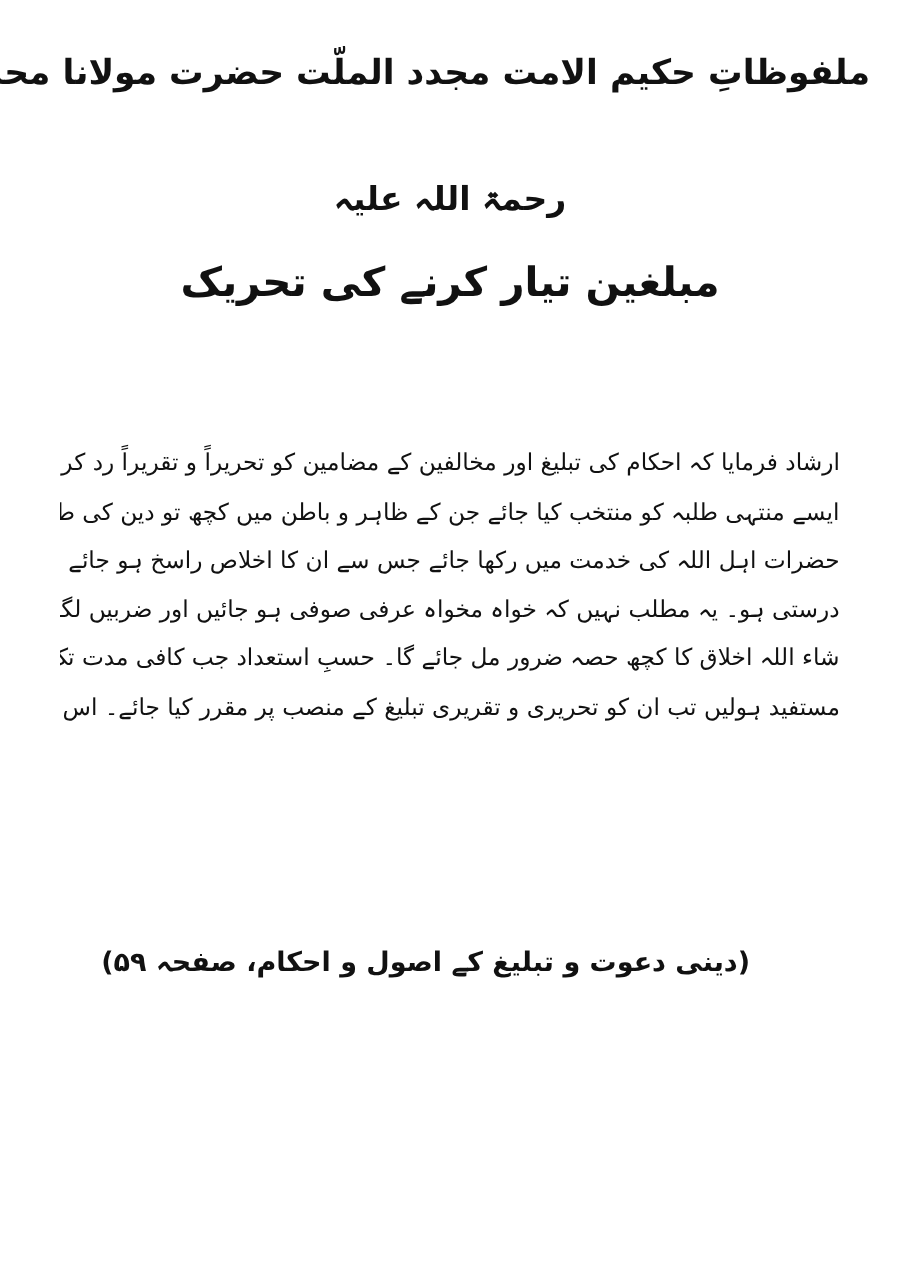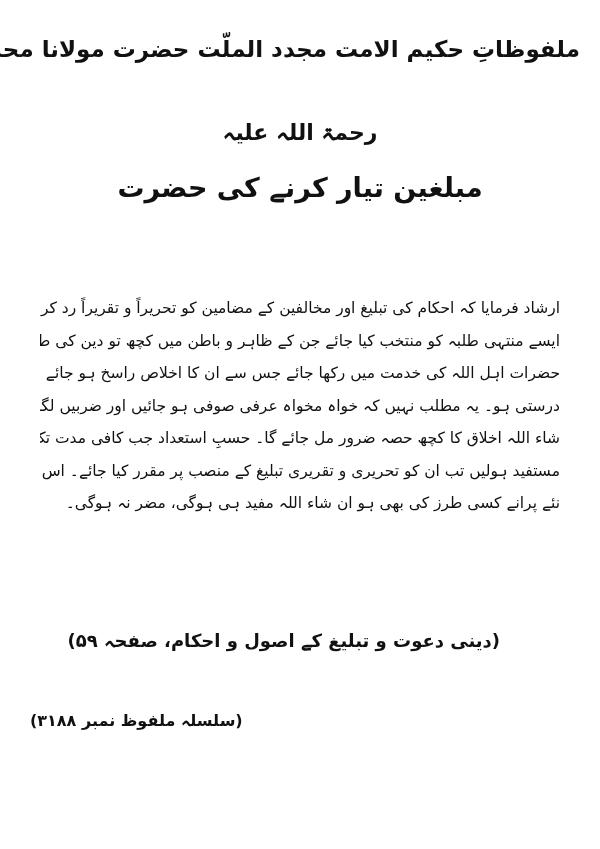--- a/index.html
+++ b/index.html
@@ -88,29 +88,27 @@
 </style>
 </head>
 <body>
 
 <div class="page">
 
   <div class="title-line title-main">ملفوظاتِ حکیم الامت مجدد الملّت حضرت مولانا محمد اشرف علی تھانوی</div>
 
   <div class="title-line title-sub">رحمۃ اللہ علیہ</div>
 
-  <div class="title-line heading">مبلغین تیار کرنے کی حضرت</div>
+  <div class="title-line heading">مبلغین تیار کرنے کی تحریک</div>
 
   <div class="body-text">
     <span class="body-line">ارشاد فرمایا کہ احکام کی تبلیغ اور مخالفین کے مضامین کو تحریراً و تقریراً رد کرنے کے لیے (مدارس کے)</span>
     <span class="body-line">ایسے منتہی طلبہ کو منتخب کیا جائے جن کے ظاہر و باطن میں کچھ تو دین کی طرف خاص میلان ہو اور پھر ان کو</span>
     <span class="body-line">حضرات اہل اللہ کی خدمت میں رکھا جائے جس سے ان کا اخلاص راسخ ہو جائے اور ان کے اخلاق کی</span>
     <span class="body-line">درستی ہو۔ یہ مطلب نہیں کہ خواہ مخواہ عرفی صوفی ہو جائیں اور ضربیں لگانے لگیں بلکہ ان کی صحبت سے ان</span>
     <span class="body-line">شاء اللہ اخلاق کا کچھ حصہ ضرور مل جائے گا۔ حسبِ استعداد جب کافی مدت تک ان کی خدمت سے</span>
     <span class="body-line">مستفید ہولیں تب ان کو تحریری و تقریری تبلیغ کے منصب پر مقرر کیا جائے۔ اس وقت ان کی تحریر و تقریر</span>
-    <span class="body-line last">نئے پرانے کسی طرز کی بھی ہو ان شاء اللہ مفید ہی ہوگی، مضر نہ ہوگی۔</span>
   </div>
 
   <div class="reference">(دینی دعوت و تبلیغ کے اصول و احکام، صفحہ ۵۹)</div>
 
-  <div class="series">(سلسلہ ملفوظ نمبر ۳۱۸۸)</div>
 
 </div>
 
 </body></html>

